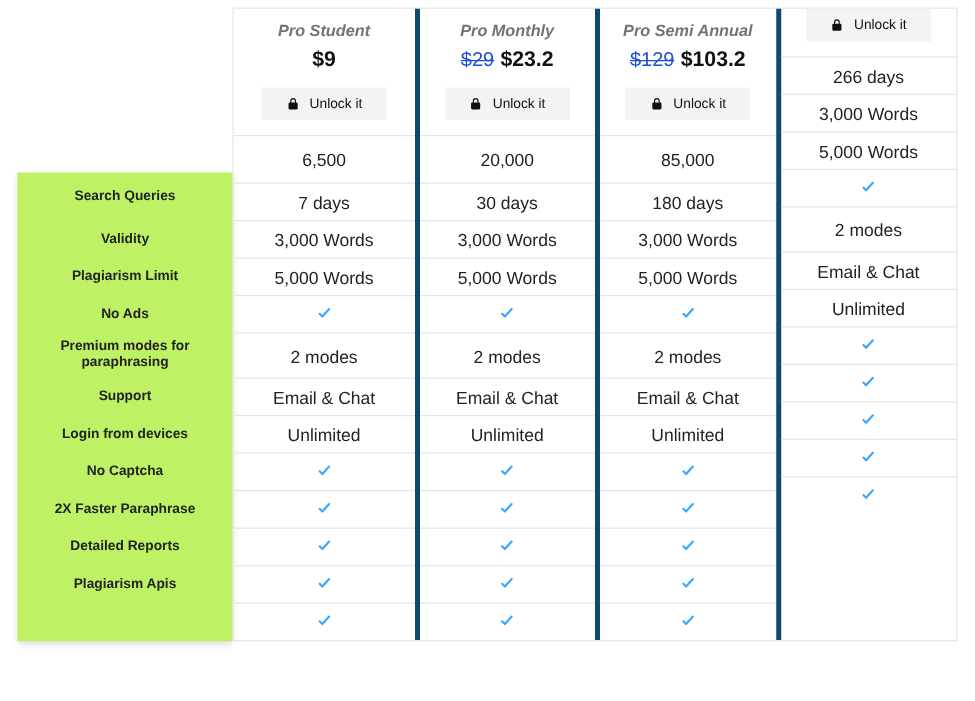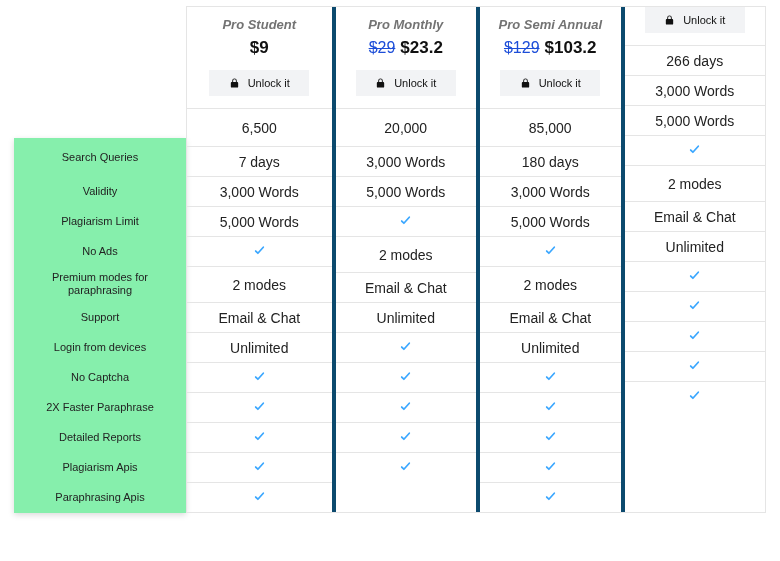--- a/index.html
+++ b/index.html
@@ -11,22 +11,23 @@
     overflow: hidden;
   }
   .pricing-wrap {
     display: flex;
     padding: 6px 14px 14px 14px;
   }
   .labels-col {
     width: 172px;
     flex-shrink: 0;
     margin-top: 132px;
-    background: #86efac;
+    background: #bef264;
     box-shadow: 0 2px 6px rgba(0,0,0,0.15);
+    font-weight: bold;
   }
   .labels-col .label-row {
     height: 30px;
     font-size: 11px;
     color: #222;
     display: flex;
     align-items: center;
     justify-content: center;
     text-align: center;
     padding: 0 6px;
@@ -119,21 +120,20 @@
       <div class="label-row">Validity</div>
       <div class="label-row">Plagiarism Limit</div>
       <div class="label-row">No Ads</div>
       <div class="label-row tall">Premium modes for paraphrasing</div>
       <div class="label-row">Support</div>
       <div class="label-row">Login from devices</div>
       <div class="label-row">No Captcha</div>
       <div class="label-row">2X Faster Paraphrase</div>
       <div class="label-row">Detailed Reports</div>
       <div class="label-row">Plagiarism Apis</div>
-      <div class="label-row">Paraphrasing Apis</div>
     </div>
 
   <div class="plans-col">
     <div class="plans-row" id="plans-row">
         <div class="plan-cell">
           <div class="plan-cell-inner">
             <div class="plan-header">
               <div class="plan-name">Pro Student</div>
               <div class="plan-price-row">
                 <span class="price">$9</span>
@@ -197,20 +197,21 @@
             </div>
             <div class="unlock-wrap">
               <button class="unlock-btn">
                 <svg viewBox="0 0 24 24">
                   <path fill="#111" d="M12 2a5 5 0 0 0-5 5v3H6a2 2 0 0 0-2 2v8a2 2 0 0 0 2 2h12a2 2 0 0 0 2-2v-8a2 2 0 0 0-2-2h-1V7a5 5 0 0 0-5-5zm-3 5a3 3 0 1 1 6 0v3H9V7z"></path>
                 </svg>
                 <span>Unlock it</span>
               </button>
             </div>
             <div class="value-row first">20,000</div>
+            <div class="value-row">30 days</div>
             <div class="value-row">3,000 Words</div>
             <div class="value-row">5,000 Words</div>
             <div class="value-row">
               <span class="check"><svg viewBox="0 0 24 24">
                   <path fill="none" stroke="#3ba7ff" stroke-width="3.2" stroke-linecap="round" stroke-linejoin="round" d="M5 13l4 4 10-11"></path>
                 </svg></span>
             </div>
             <div class="value-row tall">2 modes</div>
             <div class="value-row">Email &amp; Chat</div>
             <div class="value-row">Unlimited</div>

